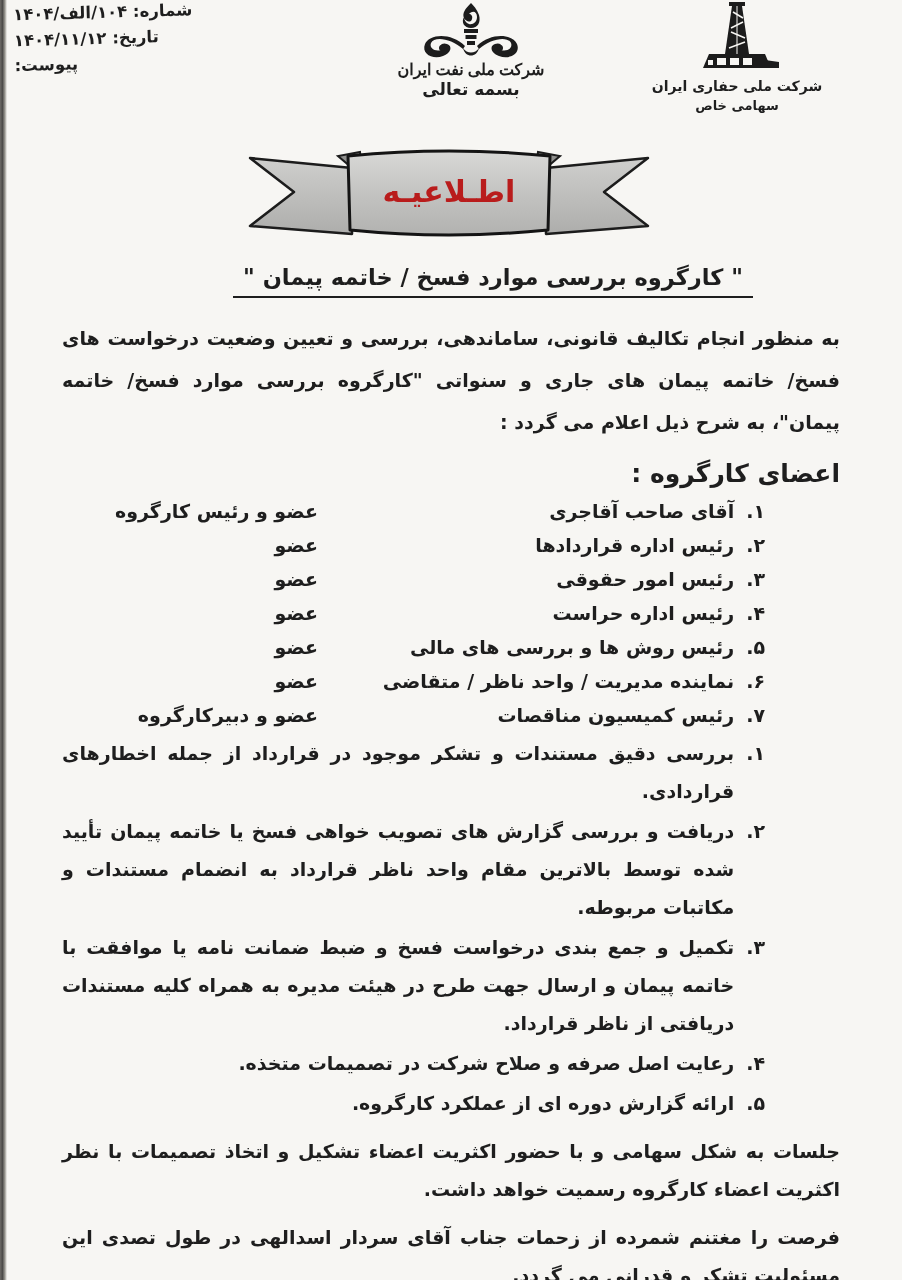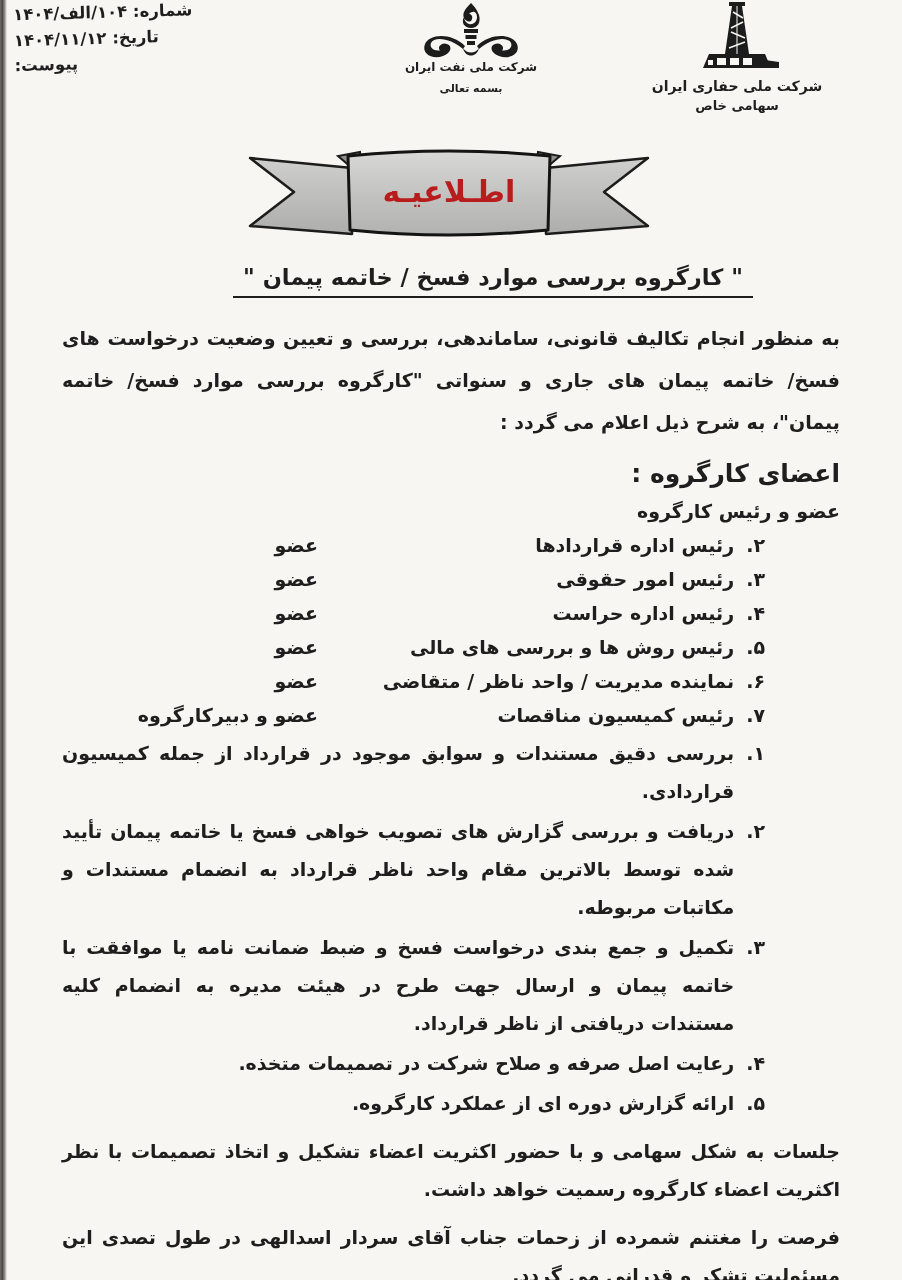--- a/index.html
+++ b/index.html
@@ -30,22 +30,22 @@
     direction:rtl;text-align:left;
     font-size:16.5px;font-weight:700;
     transform:rotate(-1.6deg);
     line-height:1.0;
   }
   .meta div{margin-bottom:9px;white-space:nowrap;}
   .center-block{
     position:absolute;left:50%;top:2px;transform:translateX(calc(-50% + 20px));
     width:220px;text-align:center;
   }
-  .nioc-caption{font-size:12px;font-weight:700;margin-top:-4px;letter-spacing:.5px;}
-  .bismillah{font-size:11px;font-weight:700;margin-top:8px;}
+  .nioc-caption{font-size:16px;font-weight:700;margin-top:-4px;letter-spacing:.5px;font-family:Liberation Serif, serif;}
+  .bismillah{font-size:17px;font-weight:700;margin-top:0;}
   .right-block{
     position:absolute;right:70px;top:2px;width:190px;text-align:center;
   }
   .right-block .co1{font-size:14px;font-weight:700;margin-top:2px;}
   .right-block .co2{font-size:13px;font-weight:700;margin-top:4px;}
   
   .banner{
     position:relative;width:414px;height:100px;
     margin:10px auto 0 auto;
     transform:translateX(-2px);
@@ -185,20 +185,21 @@
   </div>
 
   <div class="body-area">
 
     <p class="intro">به منظور انجام تکالیف قانونی، ساماندهی، بررسی و تعیین وضعیت درخواست های فسخ/ خاتمه پیمان های جاری و سنواتی "کارگروه بررسی موارد فسخ/ خاتمه پیمان"، به شرح ذیل اعلام می گردد :</p>
 
     <div class="section-heading">اعضای کارگروه :</div>
 
     <div class="members">
       <div class="member-row">
+        <div class="member-main"><span class="member-num">۱.</span><span>آقای صاحب آقاجری</span></div>
         <div class="member-role">عضو و رئیس کارگروه</div>
       </div>
       <div class="member-row">
         <div class="member-main"><span class="member-num">۲.</span><span>رئیس اداره قراردادها</span></div>
         <div class="member-role">عضو</div>
       </div>
       <div class="member-row">
         <div class="member-main"><span class="member-num">۳.</span><span>رئیس امور حقوقی</span></div>
         <div class="member-role">عضو</div>
       </div>
@@ -217,29 +218,29 @@
       <div class="member-row">
         <div class="member-main"><span class="member-num">۷.</span><span>رئیس کمیسیون مناقصات</span></div>
         <div class="member-role">عضو و دبیرکارگروه</div>
       </div>
     </div>
 
 
     <div class="duties">
       <div class="duty">
         <span class="duty-num">۱.</span>
-        <div class="duty-text">بررسی دقیق مستندات و سوابق موجود در قرارداد از جمله کمیسیون قراردادی.</div>
+        <div class="duty-text">بررسی دقیق مستندات و تشکر موجود در قرارداد از جمله اخطارهای قراردادی.</div>
       </div>
       <div class="duty">
         <span class="duty-num">۲.</span>
         <div class="duty-text">دریافت و بررسی گزارش های تصویب خواهی فسخ یا خاتمه پیمان تأیید شده توسط بالاترین مقام واحد ناظر قرارداد به انضمام مستندات و مکاتبات مربوطه.</div>
       </div>
       <div class="duty">
         <span class="duty-num">۳.</span>
-        <div class="duty-text">تکمیل و جمع بندی درخواست فسخ و ضبط ضمانت نامه یا موافقت با خاتمه پیمان و ارسال جهت طرح در هیئت مدیره به انضمام کلیه مستندات دریافتی از ناظر قرارداد.</div>
+        <div class="duty-text">تکمیل و جمع بندی درخواست فسخ و ضبط ضمانت نامه یا موافقت با خاتمه پیمان و ارسال جهت طرح در هیئت مدیره به همراه کلیه مستندات دریافتی از ناظر قرارداد.</div>
       </div>
       <div class="duty">
         <span class="duty-num">۴.</span>
         <div class="duty-text">رعایت اصل صرفه و صلاح شرکت در تصمیمات متخذه.</div>
       </div>
       <div class="duty">
         <span class="duty-num">۵.</span>
         <div class="duty-text">ارائه گزارش دوره ای از عملکرد کارگروه.</div>
       </div>
     </div>

